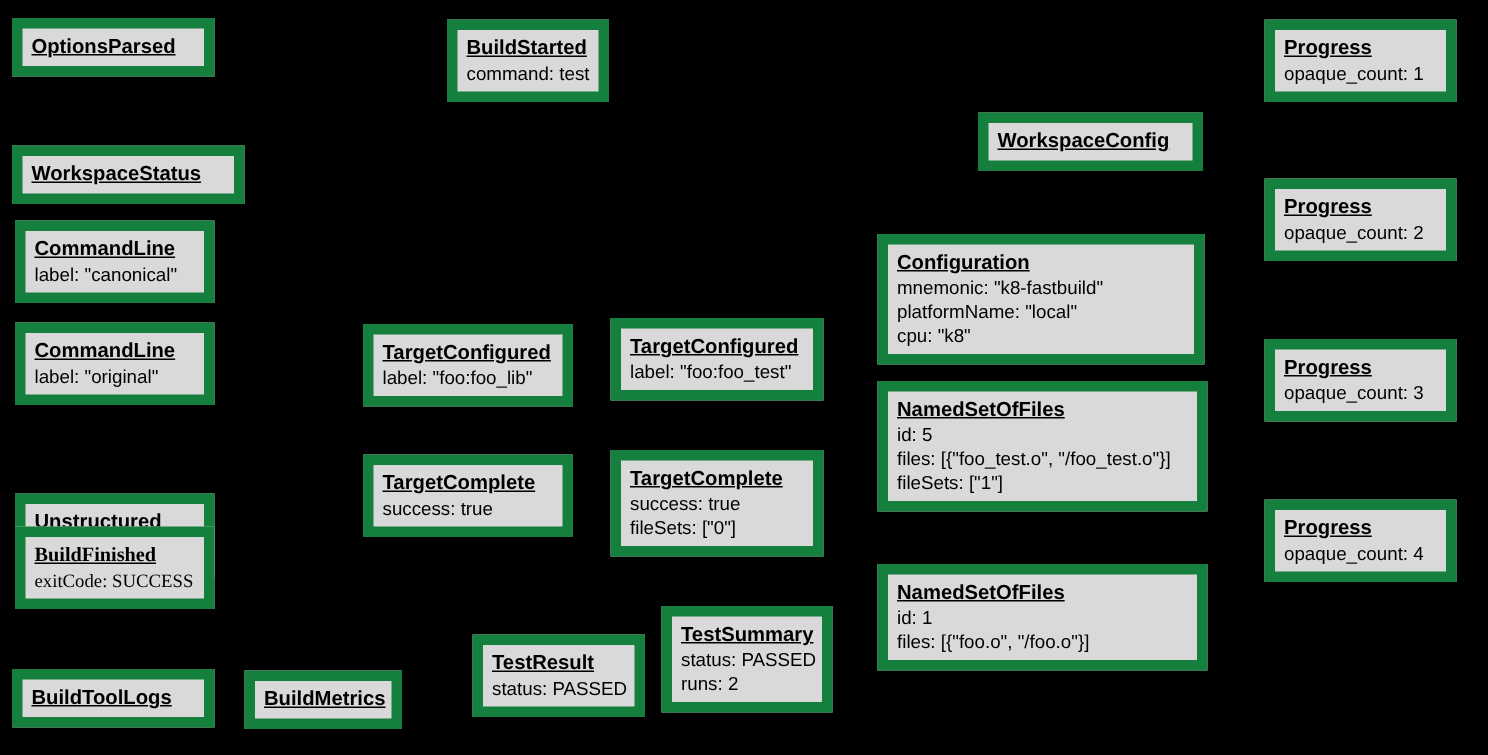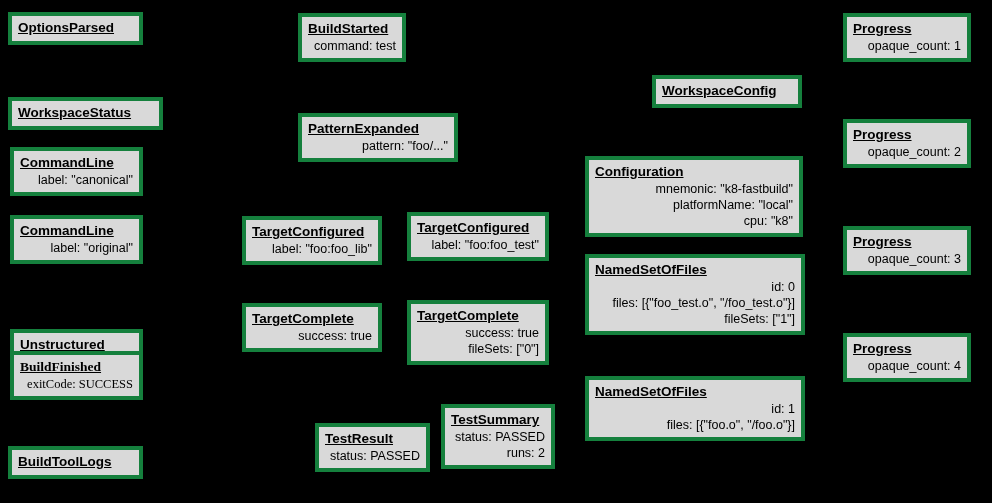--- a/index.html
+++ b/index.html
@@ -14,36 +14,35 @@
     font-family: "Liberation Sans", sans-serif;
     overflow: hidden;
   }
   .diagram {
     position: absolute;
     inset: 0;
   }
   .node {
     position: absolute;
     background: #d9d9d9;
-    border: 4px solid #15803d;
+    border: 7px solid #15803d;
     box-sizing: border-box;
     padding: 4px 6px;
     color: #000;
   }
   .node-title {
     font-weight: bold;
     text-decoration: underline;
     font-size: 13.5px;
     line-height: 1.25;
   }
   .node-line {
     font-size: 12.5px;
     line-height: 1.28;
     white-space: nowrap;
-    text-align: right;
   }
 </style>
 </head>
 <body>
 
 <div class="diagram">
 
   <div class="node" style="left:8px; top:12px; width:135px;">
     <div class="node-title">OptionsParsed</div>
   </div>
@@ -69,30 +68,29 @@
 
   <div class="node" style="left:10px; top:351px; width:133px;font-family:Liberation Serif, serif;">
     <div class="node-title">BuildFinished</div>
     <div class="node-line">exitCode: SUCCESS</div>
   </div>
 
   <div class="node" style="left:8px; top:446px; width:135px;">
     <div class="node-title">BuildToolLogs</div>
   </div>
 
+  <div class="node" style="left:163px; top:447px; width:105px;">
+    <div class="node-title">BuildMetrics</div>
+  </div>
 
   <div class="node" style="left:298px; top:13px; width:108px;">
     <div class="node-title">BuildStarted</div>
     <div class="node-line">command: test</div>
   </div>
 
-  <div class="node" style="left:298px; top:113px; width:160px;">
-    <div class="node-title">PatternExpanded</div>
-    <div class="node-line">pattern: "foo/..."</div>
-  </div>
 
   <div class="node" style="left:242px; top:216px; width:140px;">
     <div class="node-title">TargetConfigured</div>
     <div class="node-line">label: "foo:foo_lib"</div>
   </div>
 
   <div class="node" style="left:242px; top:303px; width:140px;">
     <div class="node-title">TargetComplete</div>
     <div class="node-line">success: true</div>
   </div>
@@ -125,21 +123,21 @@
 
   <div class="node" style="left:585px; top:156px; width:218px;">
     <div class="node-title">Configuration</div>
     <div class="node-line">mnemonic: "k8-fastbuild"</div>
     <div class="node-line">platformName: "local"</div>
     <div class="node-line">cpu: "k8"</div>
   </div>
 
   <div class="node" style="left:585px; top:254px; width:220px;">
     <div class="node-title">NamedSetOfFiles</div>
-    <div class="node-line">id: 0</div>
+    <div class="node-line">id: 5</div>
     <div class="node-line">files: [{"foo_test.o", "/foo_test.o"}]</div>
     <div class="node-line">fileSets: ["1"]</div>
   </div>
 
   <div class="node" style="left:585px; top:376px; width:220px;">
     <div class="node-title">NamedSetOfFiles</div>
     <div class="node-line">id: 1</div>
     <div class="node-line">files: [{"foo.o", "/foo.o"}]</div>
   </div>
 

